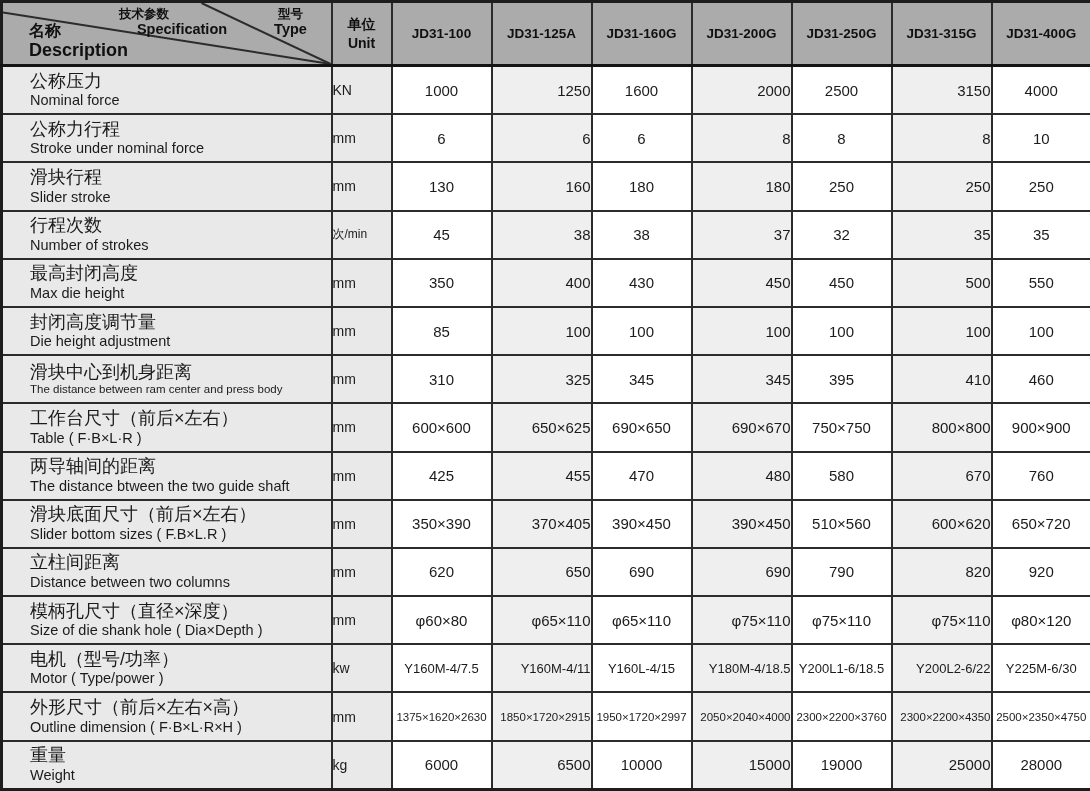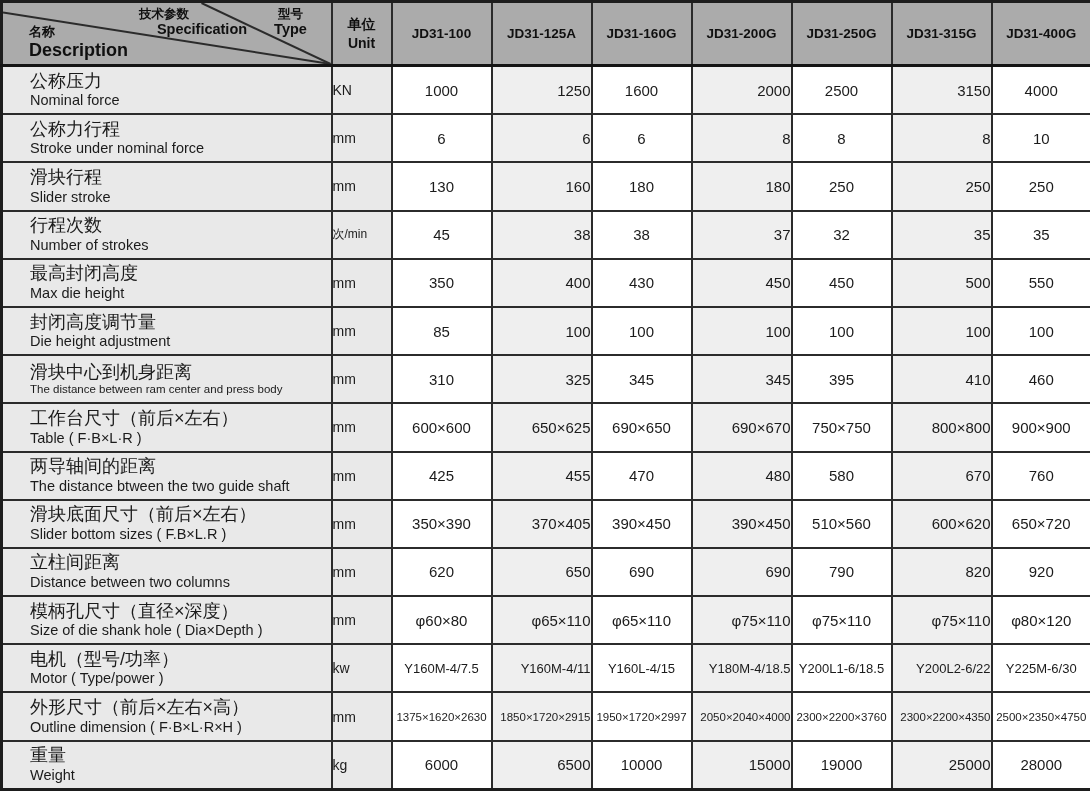--- a/index.html
+++ b/index.html
@@ -30,28 +30,28 @@
     border-bottom:3px solid #141414;
     font-weight:bold;color:#101010;
   }
   .model-h{font-size:13.5px;letter-spacing:0;}
   .unit-h{font-size:14px;line-height:1.3;}
   .unit-h .cn{font-size:14px;}
   
   .diag{position:relative;background:var(--header-bg);}
   .diag svg{position:absolute;left:0;top:0;width:100%;height:100%;display:block;}
   .diag .blk{position:absolute;line-height:1.15;font-weight:bold;}
-  .diag .spec{top:4px;left:104px;width:190px;text-align:center;}
+  .diag .spec{top:4px;left:84px;width:190px;text-align:center;}
   .diag .spec .cn{font-size:12.5px;margin-right:76px;}
   .diag .spec .en{font-size:14.5px;}
   .diag .type{top:4px;right:8px;width:64px;text-align:center;}
   .diag .type .cn{font-size:12.5px;}
   .diag .type .en{font-size:14.5px;}
   .diag .name{bottom:3px;left:26px;text-align:left;}
-  .diag .name .cn{font-size:13px;}
+  .diag .name .cn{font-size:16px;}
   .diag .name .en{font-size:18px;}
   
   tbody tr{height:45px;}
   .label-cell{
     background:var(--label-bg);text-align:left;
     padding:2px 4px 2px 27px;line-height:1.2;
   }
   .label-cell .cn{font-size:18px;}
   .label-cell .en{font-size:14.5px;}
   .label-cell .en.small{font-size:11.5px;}

